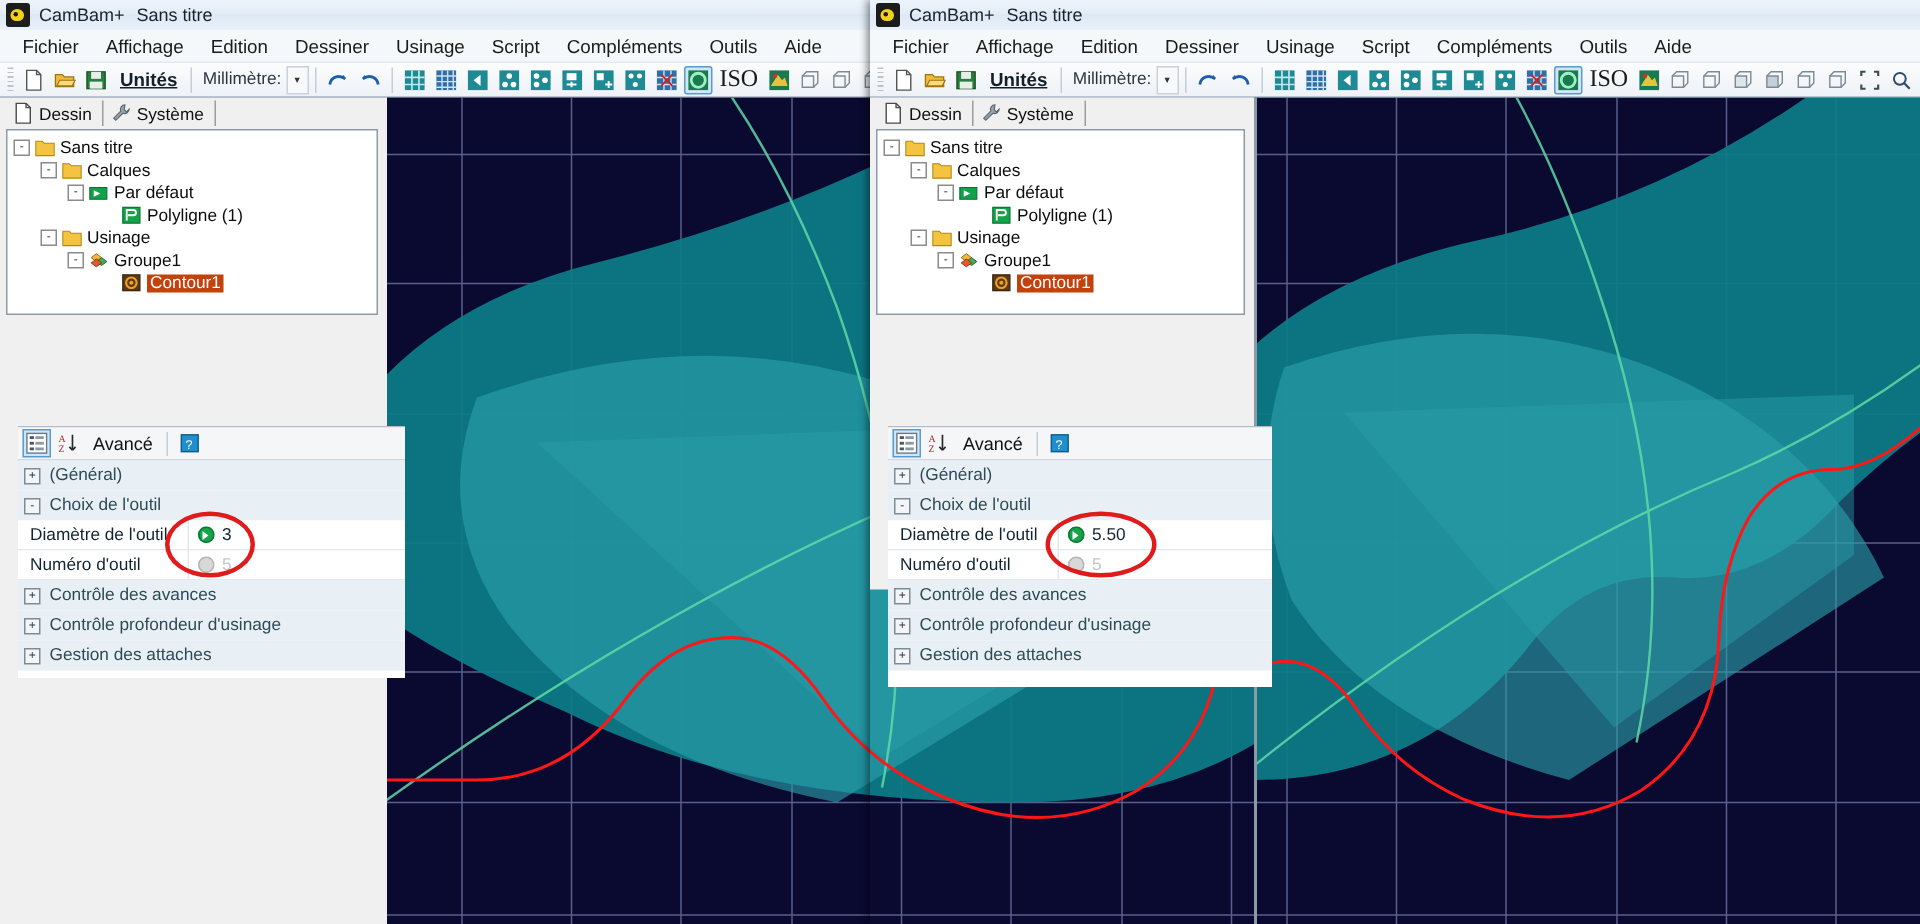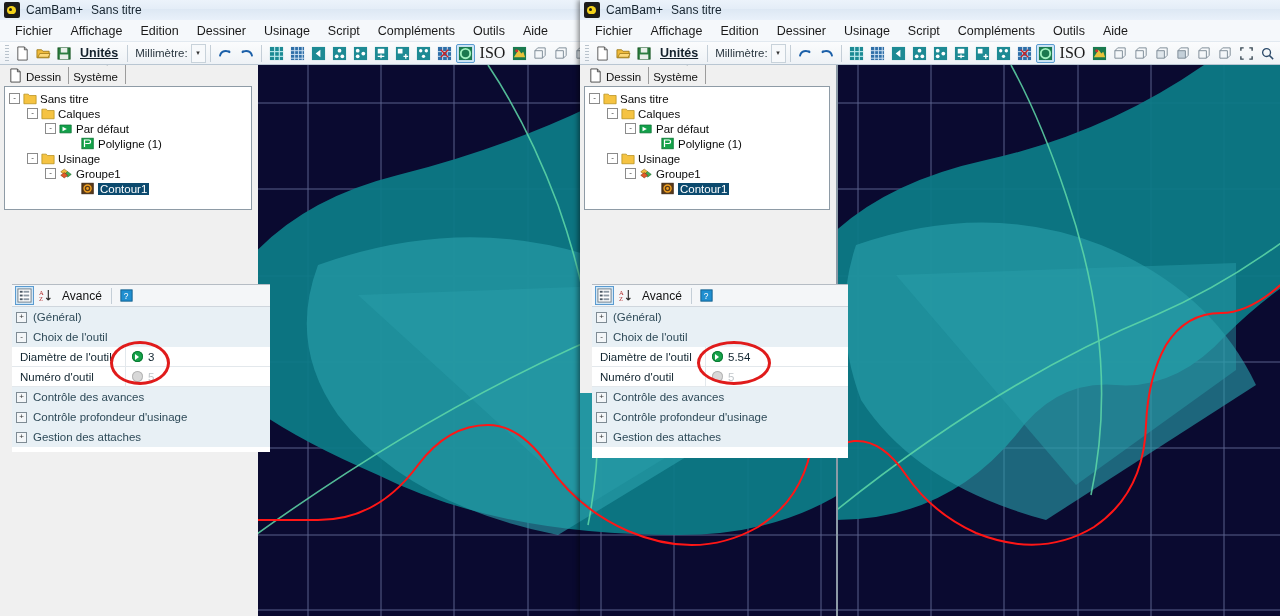--- a/index.html
+++ b/index.html
@@ -73,35 +73,35 @@
 
   
   .dock{position:absolute;top:65px;background:#f0f0f0;box-sizing:border-box;}
   #dock-left{left:0;width:258px;height:551px;}
   #dock-right{left:0;width:256px;height:328px;}
 
   .tabstrip{height:19px;display:flex;align-items:flex-end;padding-left:4px;
     background:#f0f0f0;box-sizing:border-box;}
   .tab{display:flex;align-items:flex-end;gap:3px;font-size:11.5px;color:#111;
     padding:1px 7px 1px 4px;border-right:1px solid #9c9c9c;white-space:nowrap;}
-  .tab:last-child{border-right:1px solid #9c9c9c;flex-direction:column;}
+  .tab:last-child{border-right:1px solid #9c9c9c;}
 
   .treebox{
     position:absolute;left:4px;top:21px;width:248px;height:124px;
     background:#fff;border:1px solid #8e9ba6;box-sizing:border-box;overflow:hidden;
   }
   #dock-right .treebox{width:246px;height:124px;}
   .tnode{display:flex;align-items:center;height:15px;font-size:11.5px;color:#0b0b0b;
     white-space:nowrap;position:relative;}
   .tnode .exp{width:9px;height:9px;border:1px solid #8b8b8b;background:#fff;
     font-size:8px;line-height:7px;text-align:center;color:#333;margin-right:3px;flex:none;
     font-family:"Liberation Sans",sans-serif;}
   .tnode .stub{width:9px;margin-right:3px;flex:none;}
   .tnode .nico{width:14px;height:13px;margin-right:3px;flex:none;}
-  .sel-label{background:#0c4a6e;color:#fff;padding:0 2px;}
+  .sel-label{background:#c2410c;color:#fff;padding:0 2px;}
 
   
   .propgrid{position:absolute;left:12px;background:#fff;box-sizing:border-box;}
   #prop-left{top:219px;width:258px;height:168px;border-top:1px solid #b5bcc4;}
   #prop-right{top:219px;width:256px;height:174px;border-top:1px solid #b5bcc4;}
 
   .prop-toolbar{height:22px;display:flex;align-items:center;padding-left:3px;
     background:#f4f6f8;border-bottom:1px solid #cfd6dd;box-sizing:border-box;}
   .pbtn{width:19px;height:19px;display:flex;align-items:center;justify-content:center;
     margin-right:2px;flex:none;}
@@ -766,21 +766,21 @@
         <span>(Général)</span>
       </div>
       <div class="prow cat">
         <span class="pm">-</span>
         <span>Choix de l'outil</span>
       </div>
       <div class="prow val">
         <span class="pname">Diamètre de l'outil</span>
         <span class="pvcell">
           <span class="dot-green"></span>
-          <span class="pval">5.54</span>
+          <span class="pval">5.50</span>
         </span>
       </div>
       <div class="prow val">
         <span class="pname">Numéro d'outil</span>
         <span class="pvcell">
           <span class="dot-gray"></span>
           <span class="pval dim">5</span>
         </span>
       </div>
       <div class="prow cat">

